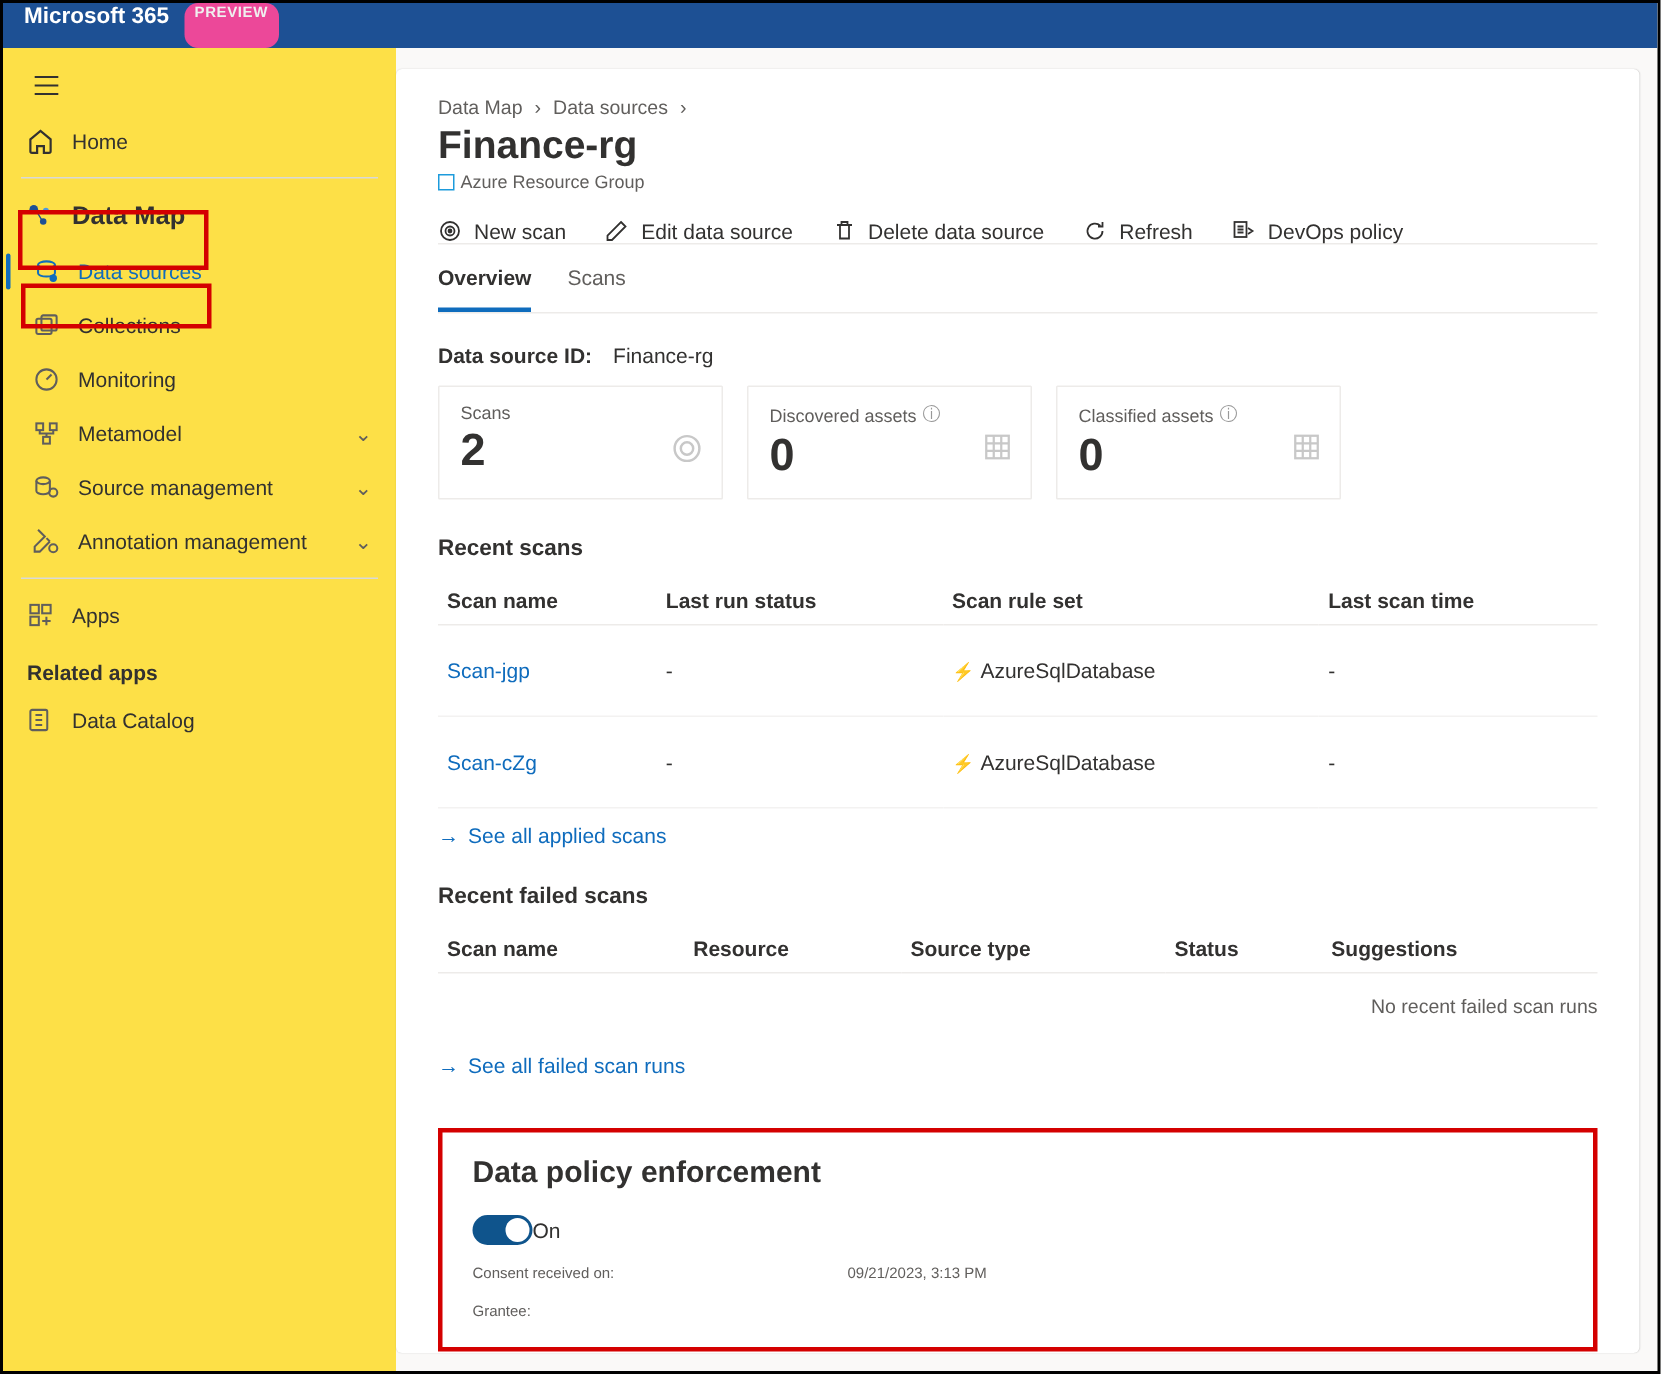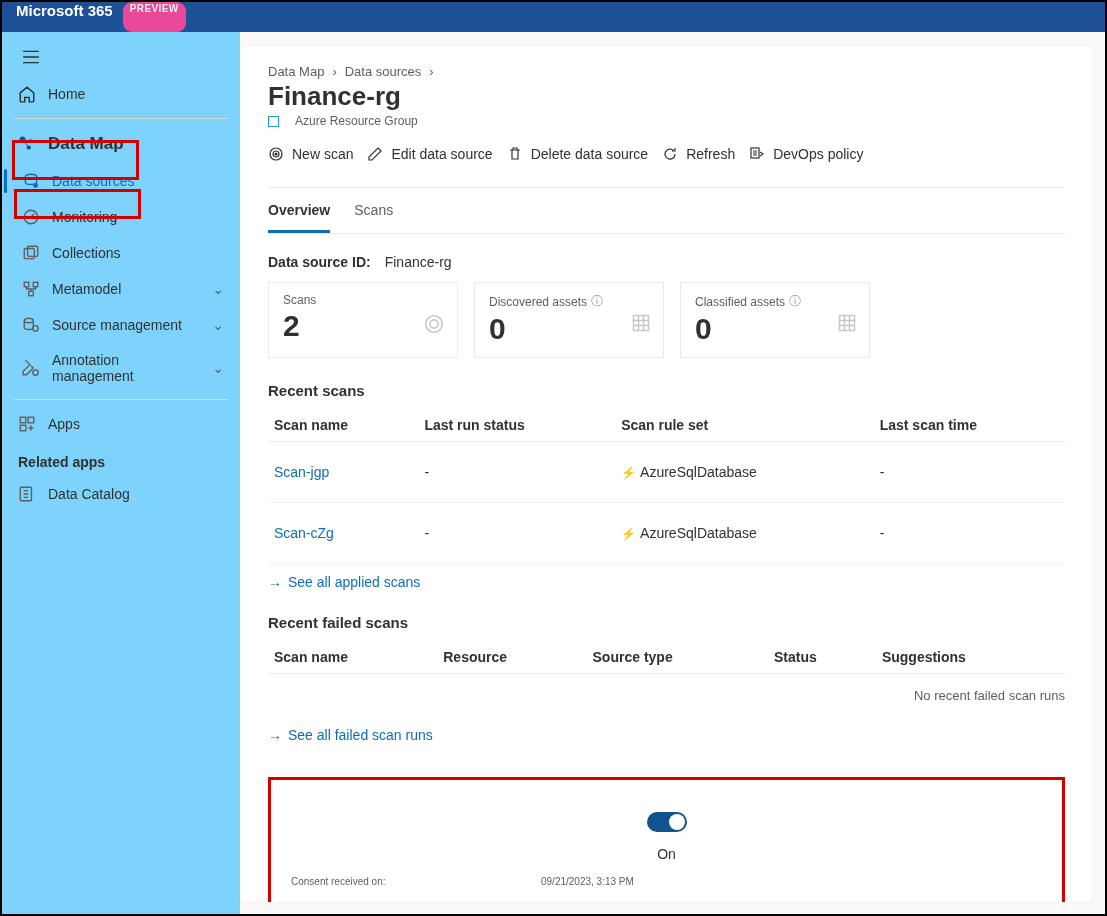--- a/index.html
+++ b/index.html
@@ -1,40 +1,40 @@
 <!DOCTYPE html>
 <html><head>
 <meta charset="utf-8">
 <style>
 * { box-sizing: border-box; margin: 0; padding: 0; }
 body { font-family: "Segoe UI", sans-serif; font-size: 14px; color: #323130; background: #faf9f8; width: 1107px; height: 916px; border: 2px solid #000; overflow: hidden; }
 .topbar { background: #1d5094; color: #fff; height: 30px; display: flex; padding: 0 14px; gap: 10px; }
 .brand { font-weight: 600; font-size: 15px; }
 .preview-badge { background: #ec4899; color: #efefef; font-size: 10px; font-weight: 600; padding: 1px 7px; border-radius: 9px; letter-spacing: .4px; }
 .shell { display: flex; height: calc(100% - 30px); }
-.sidebar { width: 238px; background: #7dd3fc; padding: 10px 8px 10px 8px; }
+.sidebar { width: 262px; background: #fde047; padding: 10px 8px 10px 8px; }
 .hamburger { width: 30px; height: 30px; display: flex; align-items: center; justify-content: center; cursor: pointer; margin: 0 0 4px 6px; }
 .nav-item { display: flex; align-items: center; gap: 12px; padding: 9px 8px; border-radius: 4px; cursor: pointer; color: #323130; }
 .nav-item.sub { padding-left: 12px; }
 .nav-item .chev { margin-left: auto; color:#605e5c; }
 .nav-item.active { color: #0f6cbd; position: relative; }
 .nav-item.active::before { content: ""; position: absolute; left: -6px; top: 6px; bottom: 6px; width: 3px; background: #0f6cbd; border-radius: 2px; }
 .nav-divider { height: 1px; background: #d9d9d9; margin: 6px 4px; }
 .nav-section-title { font-weight: 600; color: #323130; padding: 12px 8px 6px 8px; font-size: 14px; }
 .red-box-1 { position: absolute; border: 3px solid #d40000; pointer-events: none; }
 .rb-datamap { left: 12px; top: 140px; width: 127px; height: 40px; }
 .rb-datasources { left: 14px; top: 189px; width: 127px; height: 30px; }
 .main { flex: 1; background: #fff; margin: 14px 12px 12px 0; border-radius: 4px; box-shadow: 0 0 1px rgba(0,0,0,.2); display: flex; flex-direction: column; overflow: hidden; }
 .main-inner { padding: 18px 28px 0 28px; overflow-y: auto; flex: 1; }
 .breadcrumb { font-size: 13px; color: #605e5c; display: flex; gap: 8px; align-items: center; }
 .breadcrumb a { color: #605e5c; text-decoration: none; }
 .page-title { font-size: 26px; font-weight: 600; margin-top: 2px; }
-.subtitle-row { display: flex; align-items: center; gap: 16px; font-size: 12px; color: #605e5c; margin-top: 2px; }
+.subtitle-row { display: flex; align-items: center; gap: 4px; font-size: 12px; color: #605e5c; margin-top: 2px; }
 .subtitle-row .cube { width: 11px; height: 11px; border: 1px solid #1d9bdc; display:inline-block; }
-.cmdbar { display: flex; gap: 14px; align-items: center; padding: 18px 0 25px; border-bottom: 1px solid #edebe9; }
+.cmdbar { display: flex; gap: 26px; align-items: center; padding: 18px 0 0; border-bottom: 1px solid #edebe9; }
 .cmd { display: flex; align-items: center; gap: 8px; cursor: pointer; font-size: 14px; color: #323130; }
 .cmd svg { width: 16px; height: 16px; }
 .tabs { display: flex; gap: 24px; border-bottom: 1px solid #edebe9; margin-top: 2px; }
 .tab { padding: 12px 0; cursor: pointer; font-size: 14px; color: #605e5c; }
 .tab.active { color: #323130; border-bottom: 3px solid #0f6cbd; font-weight: 600; }
 .kv-row { display: flex; gap: 14px; align-items: flex-end; margin: 20px 0 12px; }
 .kv-row .k { font-weight: 600; }
 .cards { display: flex; gap: 16px; }
 .card { border: 1px solid #edebe9; border-radius: 1px; padding: 10px 14px; width: 190px; height: 76px; position: relative; }
 .card .lbl { font-size: 12px; color: #605e5c; display: flex; align-items: center; gap: 4px; }
@@ -43,21 +43,21 @@
 h3.section { font-weight: 700; font-size: 15px; margin-top: 24px; }
 table.tbl { width: 100%; border-collapse: collapse; margin-top: 10px; }
 table.tbl th { text-align: left; font-weight: 600; font-size: 14px; border-bottom: 1px solid #edebe9; padding: 8px 6px; }
 table.tbl td { padding: 22px 6px; border-bottom: 1px solid #f3f2f1; font-size: 14px; }
 .link { color: #0f6cbd; cursor: pointer; }
 .see-all { display: flex; align-items: center; gap: 6px; color: #0f6cbd; margin-top: 10px; cursor: pointer; font-size: 14px; }
 .empty-msg { text-align: right; color: #605e5c; font-size: 13px; padding: 14px 0; }
 .policy-box { border: 3px solid #d40000; padding: 16px 20px 18px; margin-top: 34px; }
 .policy-box h2 { font-size: 20px; font-weight: 600; }
 .policy-desc { font-size: 13px; color: #605e5c; margin-top: 10px; }
-.toggle-row { display: flex; align-items: center; gap: 14px; margin-top: 16px; flex-direction: column; }
+.toggle-row { display: flex; align-items: center; gap: 0; margin-top: 16px; }
 .toggle { width: 40px; height: 20px; background: #0f548c; border-radius: 10px; position: relative; cursor: pointer; }
 .toggle .knob { position: absolute; right: 2px; top: 2px; width: 16px; height: 16px; background: #fff; border-radius: 50%; }
 .field-row { display: flex; margin-top: 14px; font-size: 10px; color: #605e5c; }
 .field-row .label { width: 250px; }
 .lightning { color: #767676; font-size: 12px; margin-right: 4px; }
 .icon16 { width:18px; height:18px; flex-shrink:0; }
 </style>
 </head>
 <body>
 
@@ -92,31 +92,31 @@
     <div class="nav-item sub active">
       <svg class="icon16" viewBox="0 0 16 16" fill="none" stroke="#0f6cbd" stroke-width="1.2">
           <ellipse cx="8" cy="4" rx="5" ry="2"></ellipse>
           <path d="M3 4v5c0 1.1 2.2 2 5 2s5-.9 5-2V4"></path>
           <circle cx="12" cy="12" r="2.2" fill="#0f6cbd" stroke="none"></circle>
         </svg>
       <span>Data sources</span>
     </div>
     <div class="nav-item sub">
       <svg class="icon16" viewBox="0 0 16 16" fill="none" stroke="#605e5c" stroke-width="1.2">
+          <rect x="2" y="4" width="9" height="9" rx="1"></rect>
+          <rect x="5" y="2" width="9" height="9" rx="1"></rect>
+        </svg>
+      <span>Collections</span>
+    </div>
+    <div class="nav-item sub">
+      <svg class="icon16" viewBox="0 0 16 16" fill="none" stroke="#605e5c" stroke-width="1.2">
           <circle cx="8" cy="8" r="6"></circle>
           <path d="M8 8l3-3"></path>
         </svg>
       <span>Monitoring</span>
-    </div>
-    <div class="nav-item sub">
-      <svg class="icon16" viewBox="0 0 16 16" fill="none" stroke="#605e5c" stroke-width="1.2">
-          <rect x="2" y="4" width="9" height="9" rx="1"></rect>
-          <rect x="5" y="2" width="9" height="9" rx="1"></rect>
-        </svg>
-      <span>Collections</span>
     </div>
     <div class="nav-item sub">
       <svg class="icon16" viewBox="0 0 16 16" fill="none" stroke="#605e5c" stroke-width="1.2">
           <rect x="2" y="2" width="4" height="4"></rect>
           <rect x="10" y="2" width="4" height="4"></rect>
           <rect x="6" y="10" width="4" height="4"></rect>
           <path d="M4 6v2h8V6M8 8v2"></path>
         </svg>
       <span>Metamodel</span>
       <span class="chev">⌄</span>
@@ -293,20 +293,21 @@
         </tr>
           </thead>
       </table>
       <div class="empty-msg">No recent failed scan runs</div>
       <div class="see-all">
         <span>→</span>
         <span>See all failed scan runs</span>
       </div>
 
       <div class="policy-box">
+        <h2>Data policy enforcement</h2>
         <div class="toggle-row">
           <div class="toggle">
               <div class="knob"></div>
             </div>
           <span>On</span>
         </div>
         <div class="field-row">
           <span class="label">Consent received on:</span>
           <span>09/21/2023, 3:13 PM</span>
         </div>

